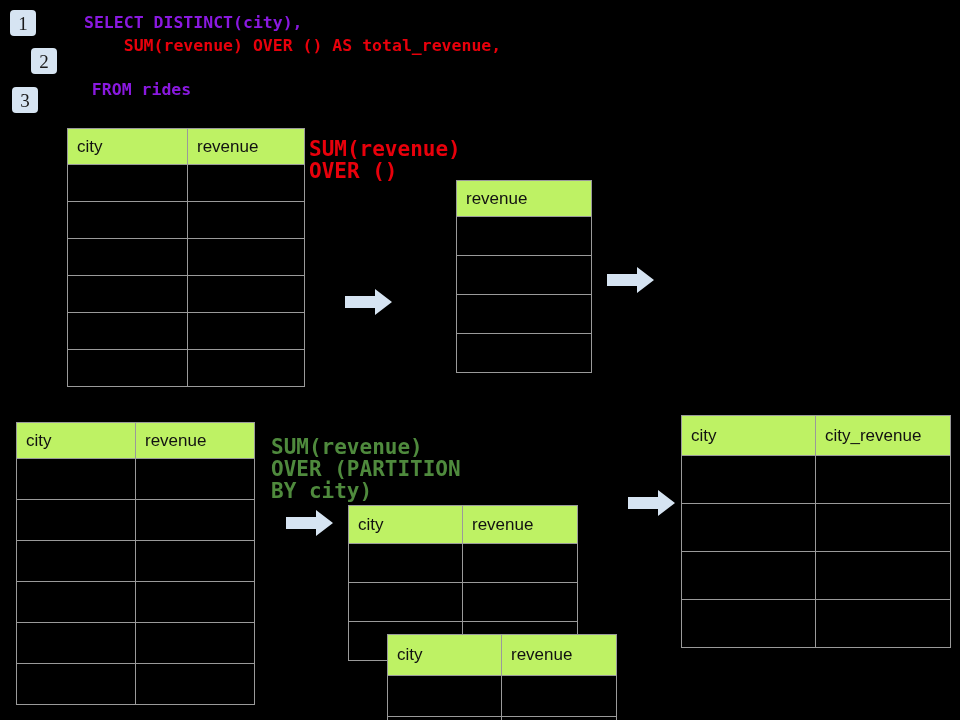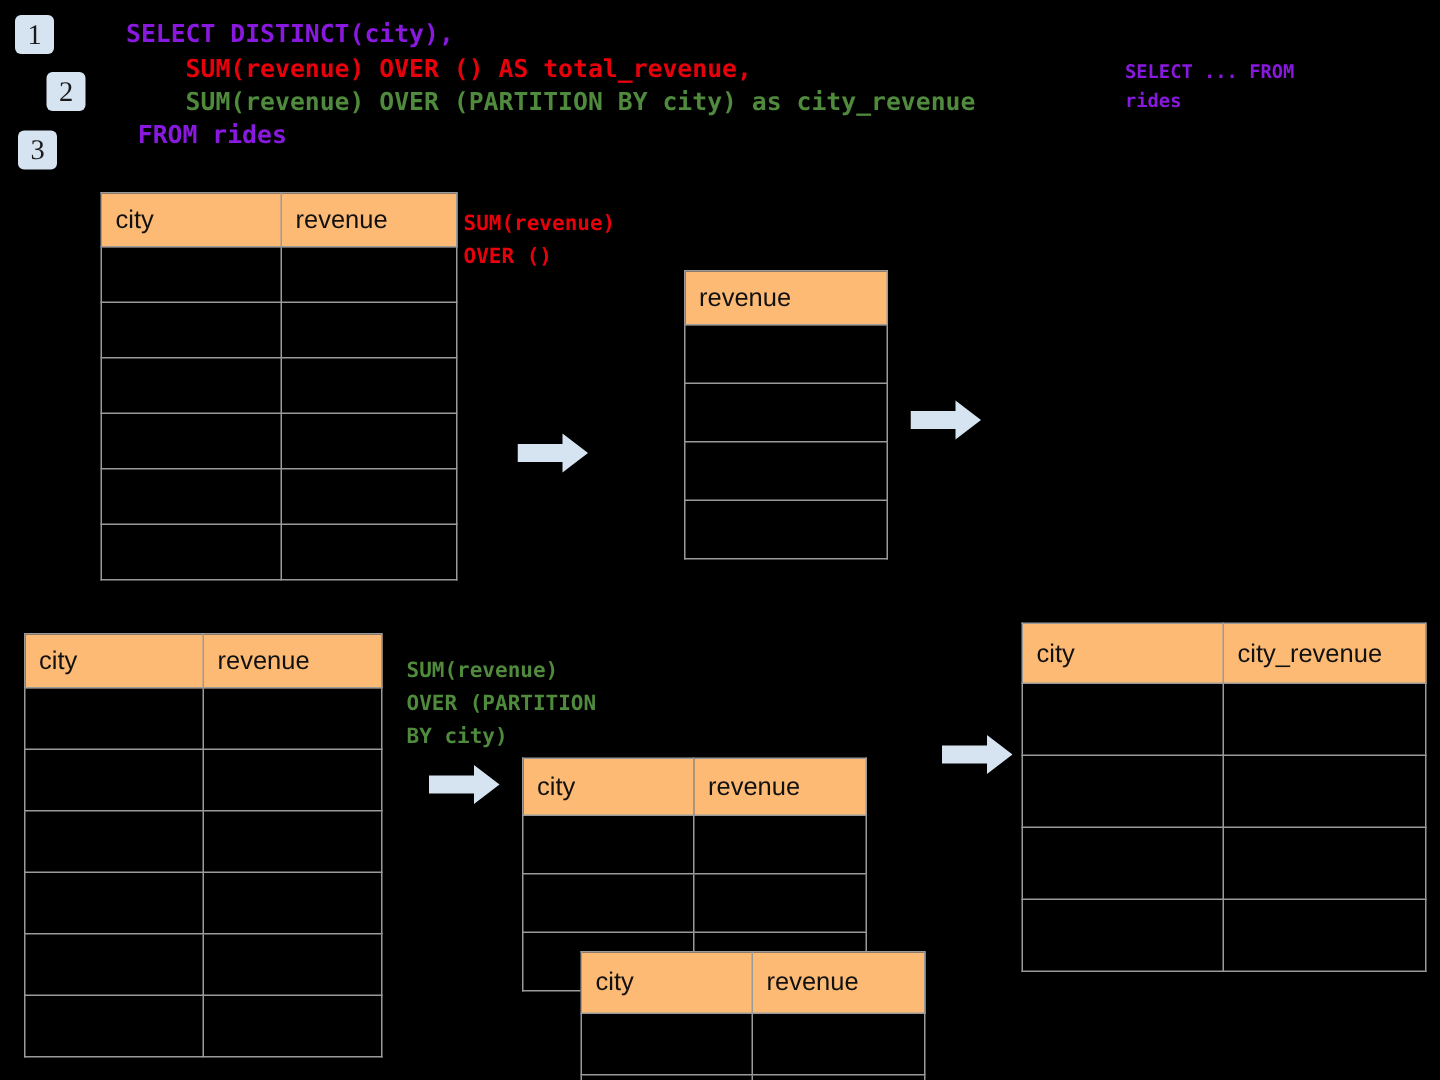--- a/index.html
+++ b/index.html
@@ -56,21 +56,21 @@
     line-height: 19px;
     font-weight: 700;
     white-space: pre;
     color: #8a19e0;
   }
 
   
   .annot {
     position: absolute;
     font-family: "DejaVu Sans Mono", monospace;
-    font-size: 14px;
+    font-size: 21px;
     line-height: 22px;
     font-weight: 700;
     white-space: pre;
   }
   .annot-red   { color: #e8000b; }
   .annot-green { color: #4f8a3d; }
 
   
   .tbl {
     position: absolute;
@@ -78,21 +78,21 @@
     background: #000000;
     table-layout: fixed;
   }
   .tbl td {
     border: 1px solid #9a9a9a;
     background: #000000;
     padding: 0;
   }
   .tbl th {
     border: 1px solid #9a9a9a;
-    background: #fdba74;
+    background: #bef264;
     color: #111111;
     font-family: "Liberation Sans", sans-serif;
     font-weight: 400;
     font-size: 17px;
     text-align: left;
     padding: 6px 0 6px 9px;
     white-space: nowrap;
   }
 
   
@@ -105,25 +105,22 @@
 <body>
 
 <div id="stage">
 
   <div class="badge" style="left:10px; top:10px;">1</div>
   <div class="badge" style="left:31px; top:48px;">2</div>
   <div class="badge" style="left:12px; top:87px;">3</div>
 
   <div class="code code-red" style="left:84px; top:35px;">    SUM(revenue) OVER () AS total_revenue,</div>
   <div class="code code-purple" style="left:84px; top:12px;">SELECT DISTINCT(city),</div>
-  <div class="code code-green" style="left:84px; top:57px;">    SUM(revenue) OVER (PARTITION BY city) as city_revenue</div>
   <div class="code code-purple" style="left:72px; top:79px;">  FROM rides</div>
 
-  <div class="side-note" style="left:750px; top:38px;">SELECT ... FROM
-rides</div>
 
   <div class="annot annot-red" style="left:309px; top:138px;">SUM(revenue)
 OVER ()</div>
   <div class="annot annot-green" style="left:271px; top:436px;">SUM(revenue)
 OVER (PARTITION
 BY city)</div>
 
   <svg class="arrow" style="left:345px; top:288px;" width="48" height="28" viewBox="0 0 48 28">
     <polygon points="0,8 30,8 30,1 47,14 30,27 30,20 0,20" fill="#d6e4f2"></polygon>
   </svg>

